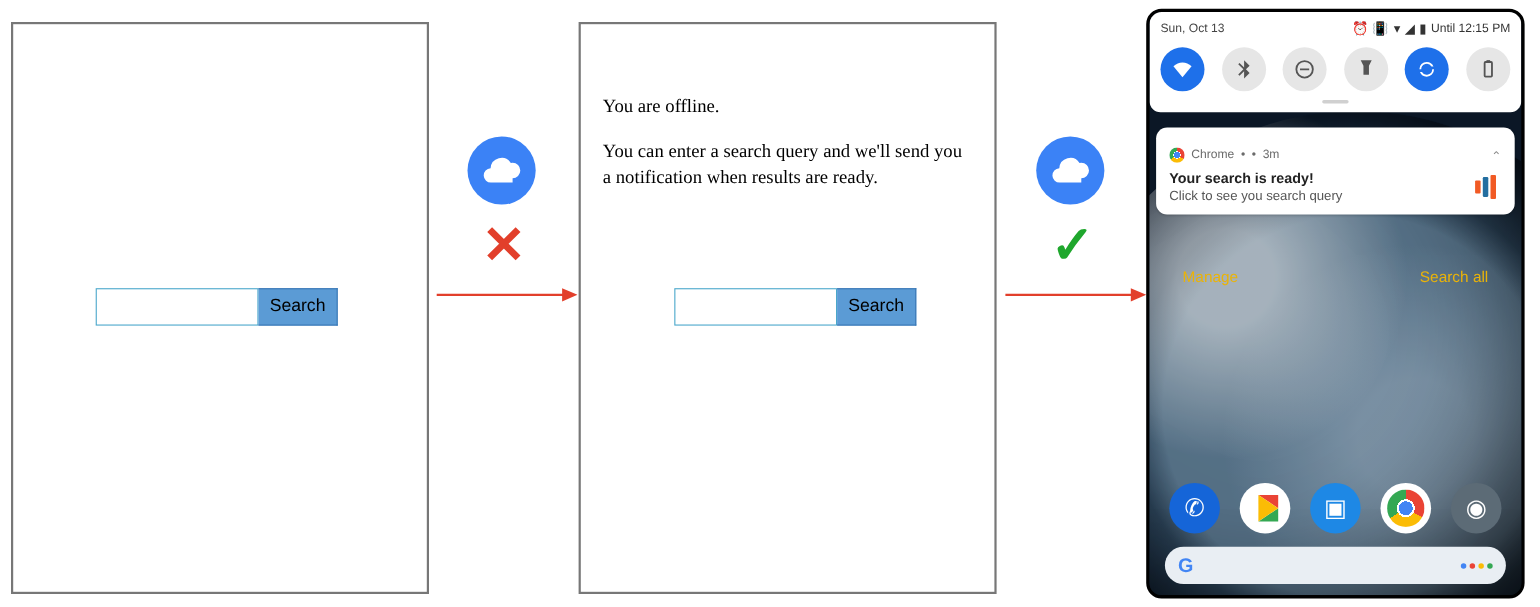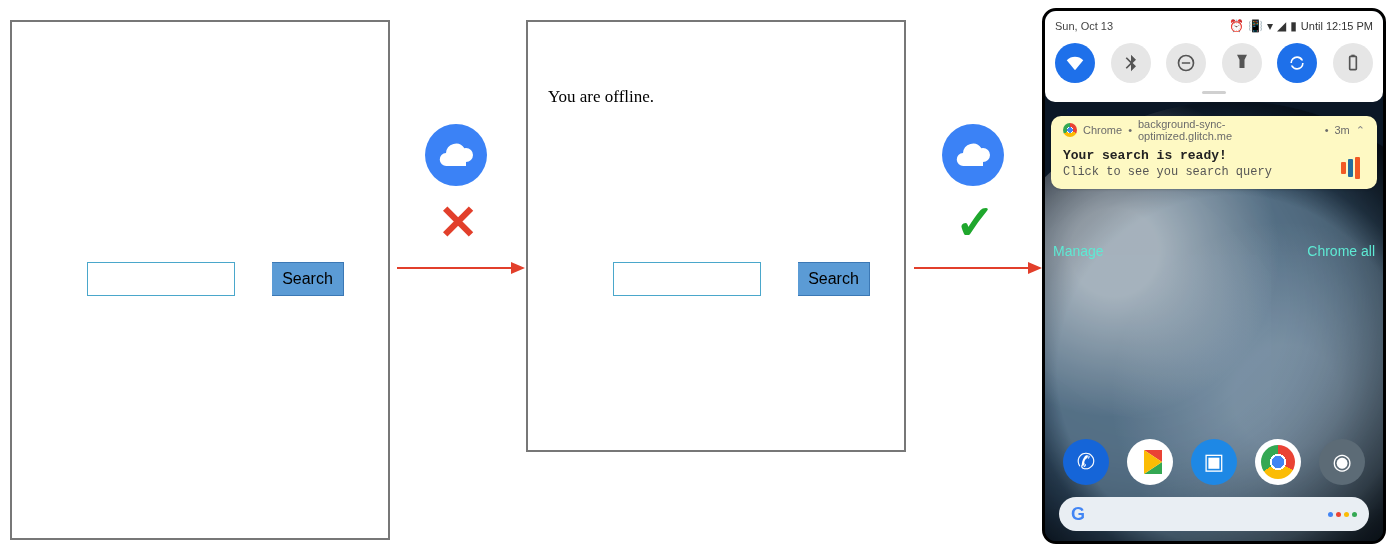--- a/index.html
+++ b/index.html
@@ -12,21 +12,21 @@
     overflow: hidden;
   }
 
   
   .panel {
     position: absolute;
     background: #fff;
     border: 2px solid #777;
   }
   .panel1 { left: 10px;  top: 20px; width: 380px; height: 520px; }
-  .panel2 { left: 526px; top: 20px; width: 380px; height: 432px; }
+  .panel2 { left: 526px; top: 20px; width: 380px; height: 520px; }
 
   
   .search-form {
     display: flex;
     position: absolute;
   }
   .panel1 .search-form { left: 75px; top: 240px; }
   .panel2 .search-form { left: 85px; top: 240px; }
   .search-input {
     width: 148px;
@@ -39,21 +39,20 @@
     width: 72px;
     height: 34px;
     background: #5b9bd5;
     border: 1.5px solid #3b78b5;
     border-left: none;
     color: #000;
     font-size: 16px;
     text-align: center;
     line-height: 31px;
     cursor: pointer;
-    margin-left: 37px;
   }
 
   .offline-text {
     position: absolute;
     left: 20px; right: 20px;
     top: 64px;
     font-family: Georgia, "Times New Roman", serif;
     font-size: 17px;
     color: #000;
   }
@@ -127,56 +126,56 @@
   .qs svg { display:block; }
 
   .grip {
     width: 24px; height: 3px; background: #d0d0d0; border-radius: 2px;
     margin: 0 auto 2px auto;
   }
 
   .notif-card {
     position: absolute;
     top: 105px; left: 6px; right: 6px;
-    background: #fef9c3;
+    background: #ffffff;
     border-radius: 10px;
-    padding: 2px 12px 10px 12px;
+    padding: 18px 12px 10px 12px;
     box-shadow: 0 1px 2px rgba(0,0,0,.15);
   }
   .notif-header {
     display: flex; align-items: center; gap: 6px;
     font-size: 11px; color: #6b6b6b;
     margin-bottom: 6px;
   }
   .notif-header .chevron { margin-left: auto; color: #888; }
   .chrome-icon {
     width: 14px; height: 14px; border-radius: 50%;
     background: radial-gradient(circle at 50% 50%, #4285f4 0 28%, #fff 28% 34%, transparent 34%),
                 conic-gradient(#ea4335 0 33%, #fbbc05 33% 66%, #34a853 66% 100%);
     flex-shrink: 0;
   }
-  .notif-body-row { display: flex; align-items: flex-end; font-family: Liberation Mono, monospace; }
+  .notif-body-row { display: flex; align-items: center; }
   .notif-title { font-size: 13px; font-weight: 600; color: #222; }
   .notif-sub   { font-size: 12px; color: #555; margin-top: 2px; }
   .notif-app-icon {
     margin-left: auto; width: 24px; height: 22px;
     display: flex; align-items: center; gap: 2px;
   }
   .bar { width: 5px; border-radius: 1px; }
   .bar.b1 { height: 12px; background: #f15a24; }
   .bar.b2 { height: 18px; background: #236ea0; }
   .bar.b3 { height: 22px; background: #f15a24; }
   .notif-action { font-size: 12px; color: #7a7a7a; margin-top: 12px; }
 
   .shade-actions {
     position: absolute;
     top: 232px; left: 0; right: 0;
     display: flex; justify-content: space-between;
-    padding: 0 8px;
-    color: #5eead4; font-size: 14px;
+    padding: 0 30px;
+    color: #eab308; font-size: 14px;
   }
 
   
   .earth {
     position: absolute;
     right: -120px; top: 90px;
     width: 540px; height: 540px;
     border-radius: 50%;
     background:
       radial-gradient(circle at 28% 28%, rgba(255,255,255,.55) 0 8%, rgba(255,255,255,0) 30%),
@@ -257,20 +256,21 @@
   <div class="status-mark status-x">✕</div>
   <svg class="arrow-line" viewBox="0 0 130 20">
     <line x1="2" y1="10" x2="118" y2="10" stroke="#e23f2b" stroke-width="2"></line>
     <polygon points="130,10 116,4 116,16" fill="#e23f2b"></polygon>
   </svg>
 </div>
 
 <div class="panel panel2">
   <div class="offline-text">
     <p>You are offline.</p>
+    <p>You can enter a search query and we'll send you a notification when results are ready.</p>
   </div>
   <div class="search-form">
     <input class="search-input" type="text" value="" style="">
     <div class="search-btn">Search</div>
   </div>
 </div>
 
 <div class="arrow-group arrow2">
   <div class="cloud-badge">
     <svg class="cloud-svg" width="40" height="26" viewBox="0 0 40 26">
@@ -335,41 +335,40 @@
       </div>
     </div>
     <div class="grip"></div>
   </div>
 
   <div class="notif-card">
     <div class="notif-header">
       <span class="chrome-icon"></span>
       <span>Chrome</span>
       <span>•</span>
-      <span>background-sync-optimized.glitch.me</span>
       <span>•</span>
       <span>3m</span>
       <span class="chevron">⌃</span>
     </div>
     <div class="notif-body-row">
       <div>
         <div class="notif-title">Your search is ready!</div>
         <div class="notif-sub">Click to see you search query</div>
       </div>
       <div class="notif-app-icon">
         <div class="bar b1"></div>
           <div class="bar b2"></div>
           <div class="bar b3"></div>
       </div>
     </div>
   </div>
 
   <div class="shade-actions">
     <span>Manage</span>
-    <span>Chrome all</span>
+    <span>Search all</span>
   </div>
 
   <div class="dock">
     <div class="app app-phone">✆</div>
     <div class="app app-play">
         <div class="play-tri"></div>
       </div>
     <div class="app app-duo">▣</div>
     <div class="app app-chrome">
         <div class="chrome-lg"></div>

